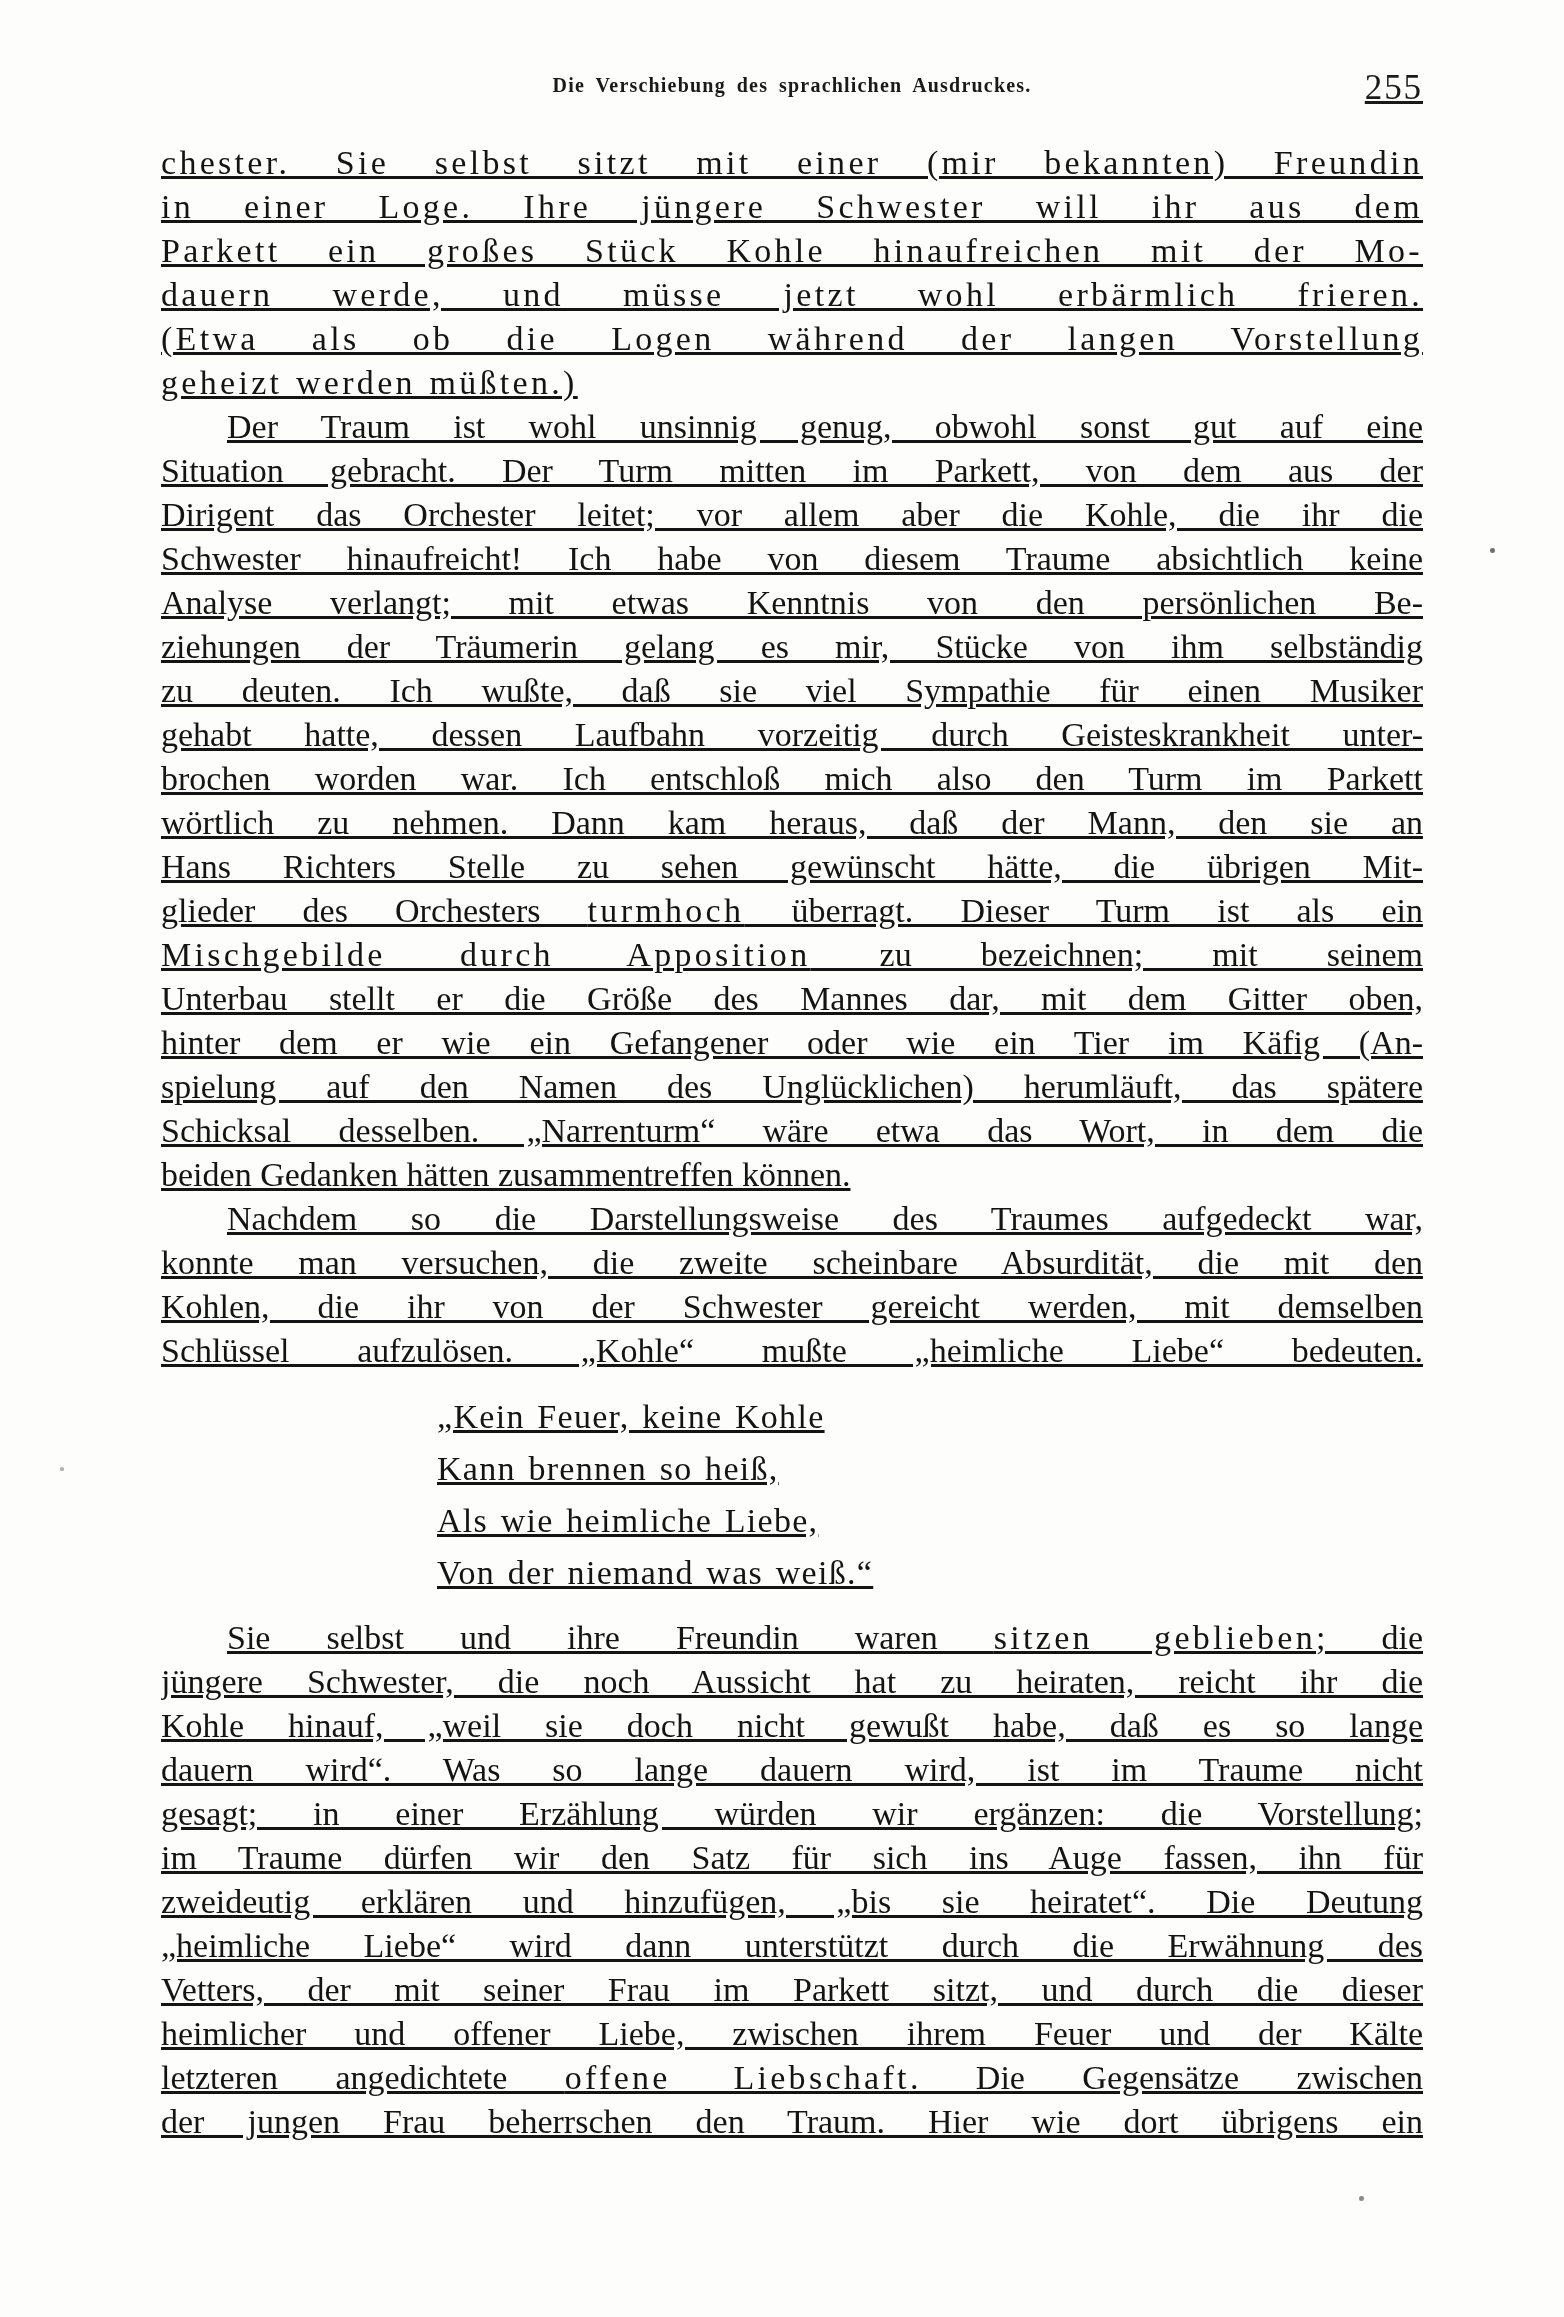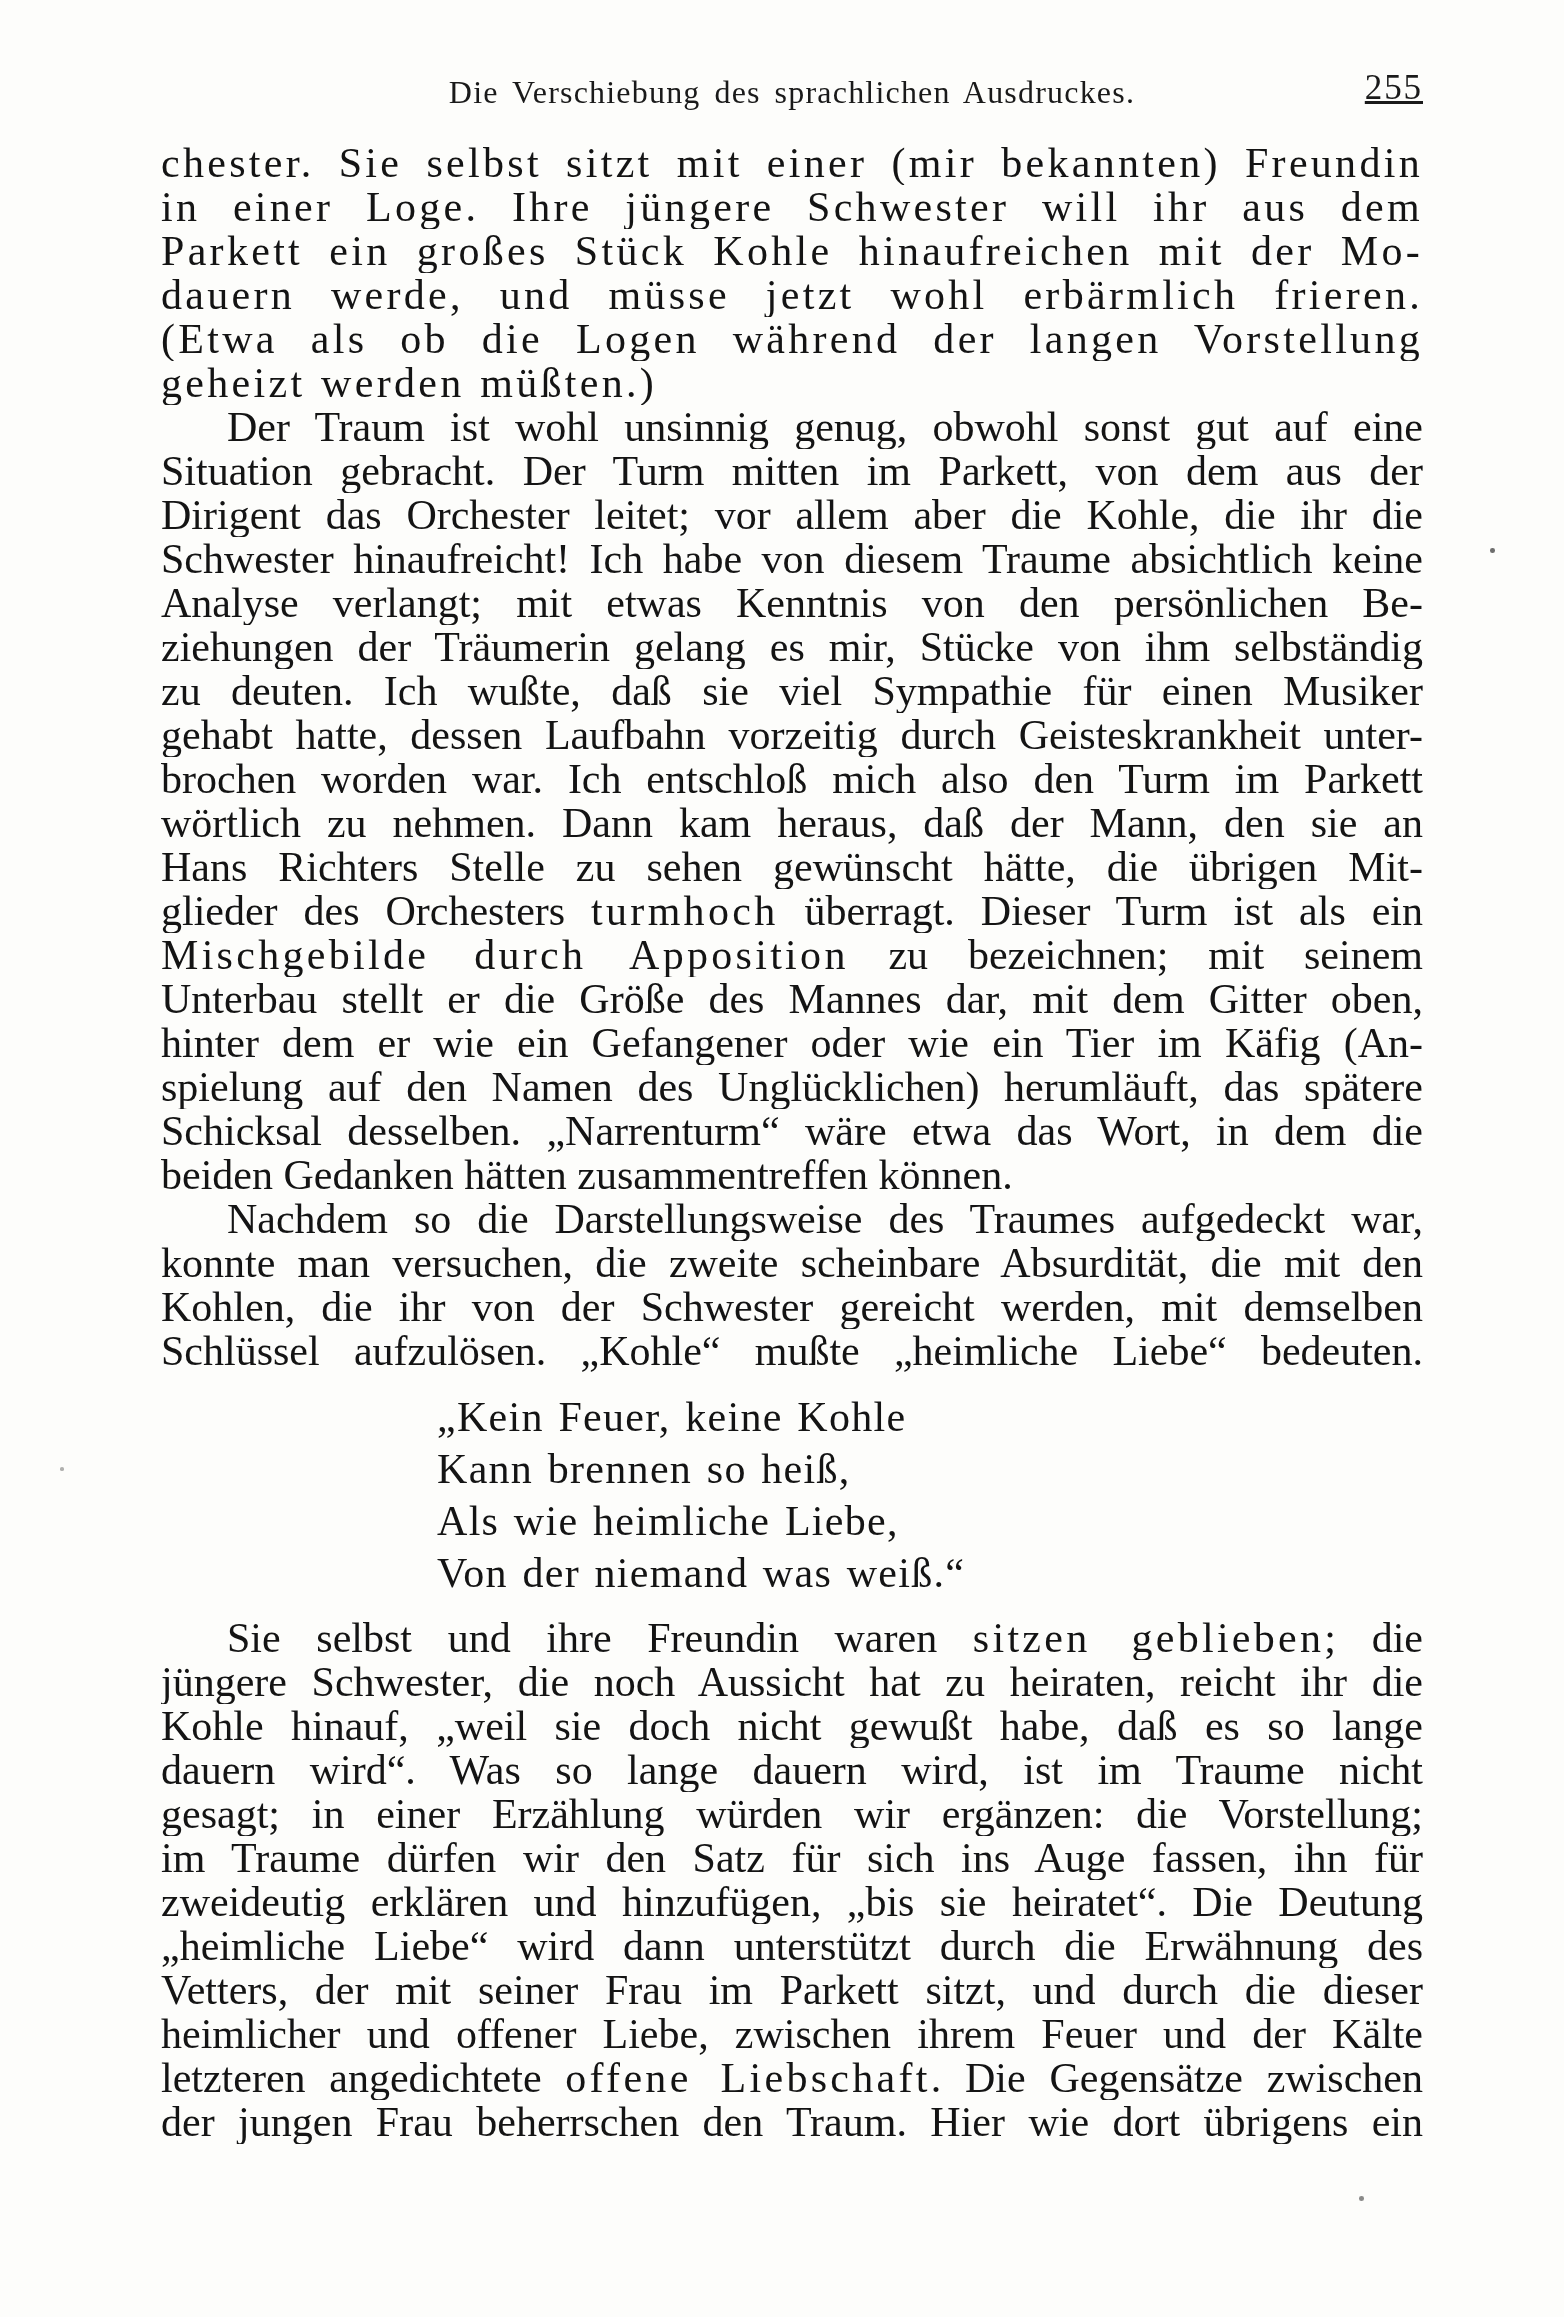--- a/index.html
+++ b/index.html
@@ -17,38 +17,40 @@
     padding: 66px 142px 0 161px;
   }
   .pagehead {
     position: relative;
     height: 49px;
     margin-bottom: 26px;
   }
   .head-title {
     display: block;
     text-align: center;
-    font-size: 32px;
+    font-size: 20px;
     letter-spacing: 1.2px;
     word-spacing: 4.7px;
     padding-top: 8.4px;
     color: #1a1a1a;
+    font-weight: bold;
   }
   .head-num {
     position: absolute;
     right: 0;
     top: 1.9px;
     font-size: 35px;
     letter-spacing: 1.9px;
     color: #1a1a1a;
     text-decoration: underline;
   }
   .textblock {
-    font-size: 42px;
+    font-size: 34px;
     line-height: 44px;
+    text-decoration: underline;
   }
   .ln {
     text-align: justify;
     text-align-last: justify;
     white-space: normal;
     height: 44px;
     overflow: hidden;
   }
   .ln.end { text-align-last: left; }
   .ln.ind { text-indent: 66px; }

